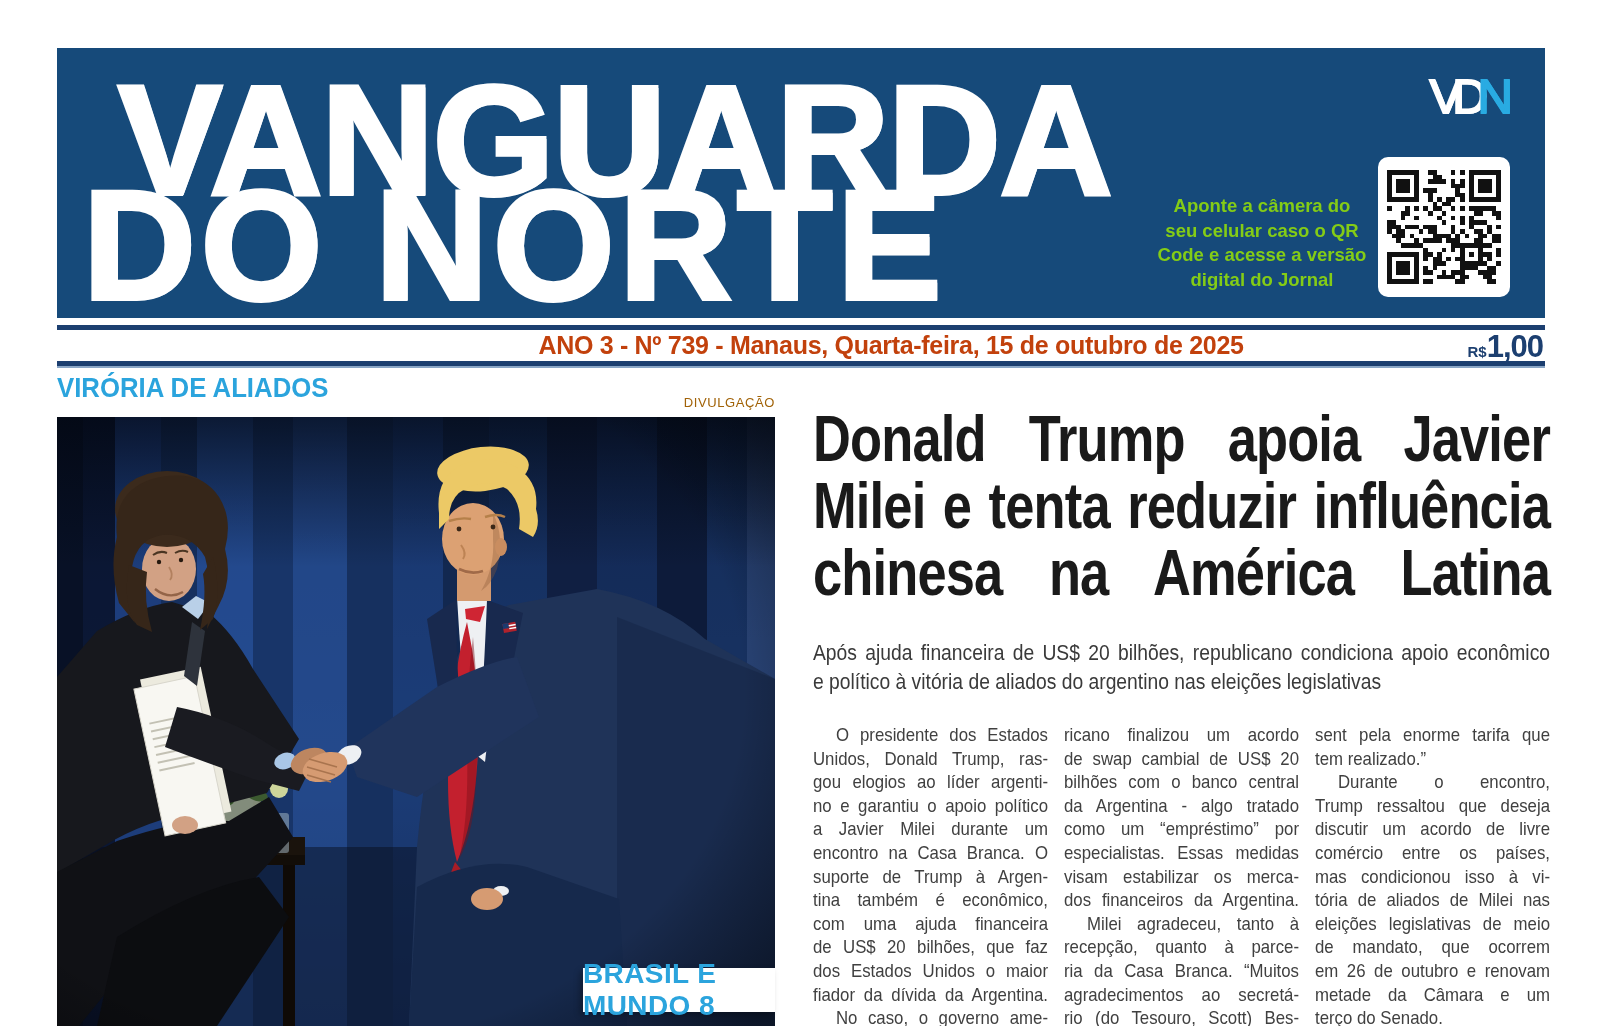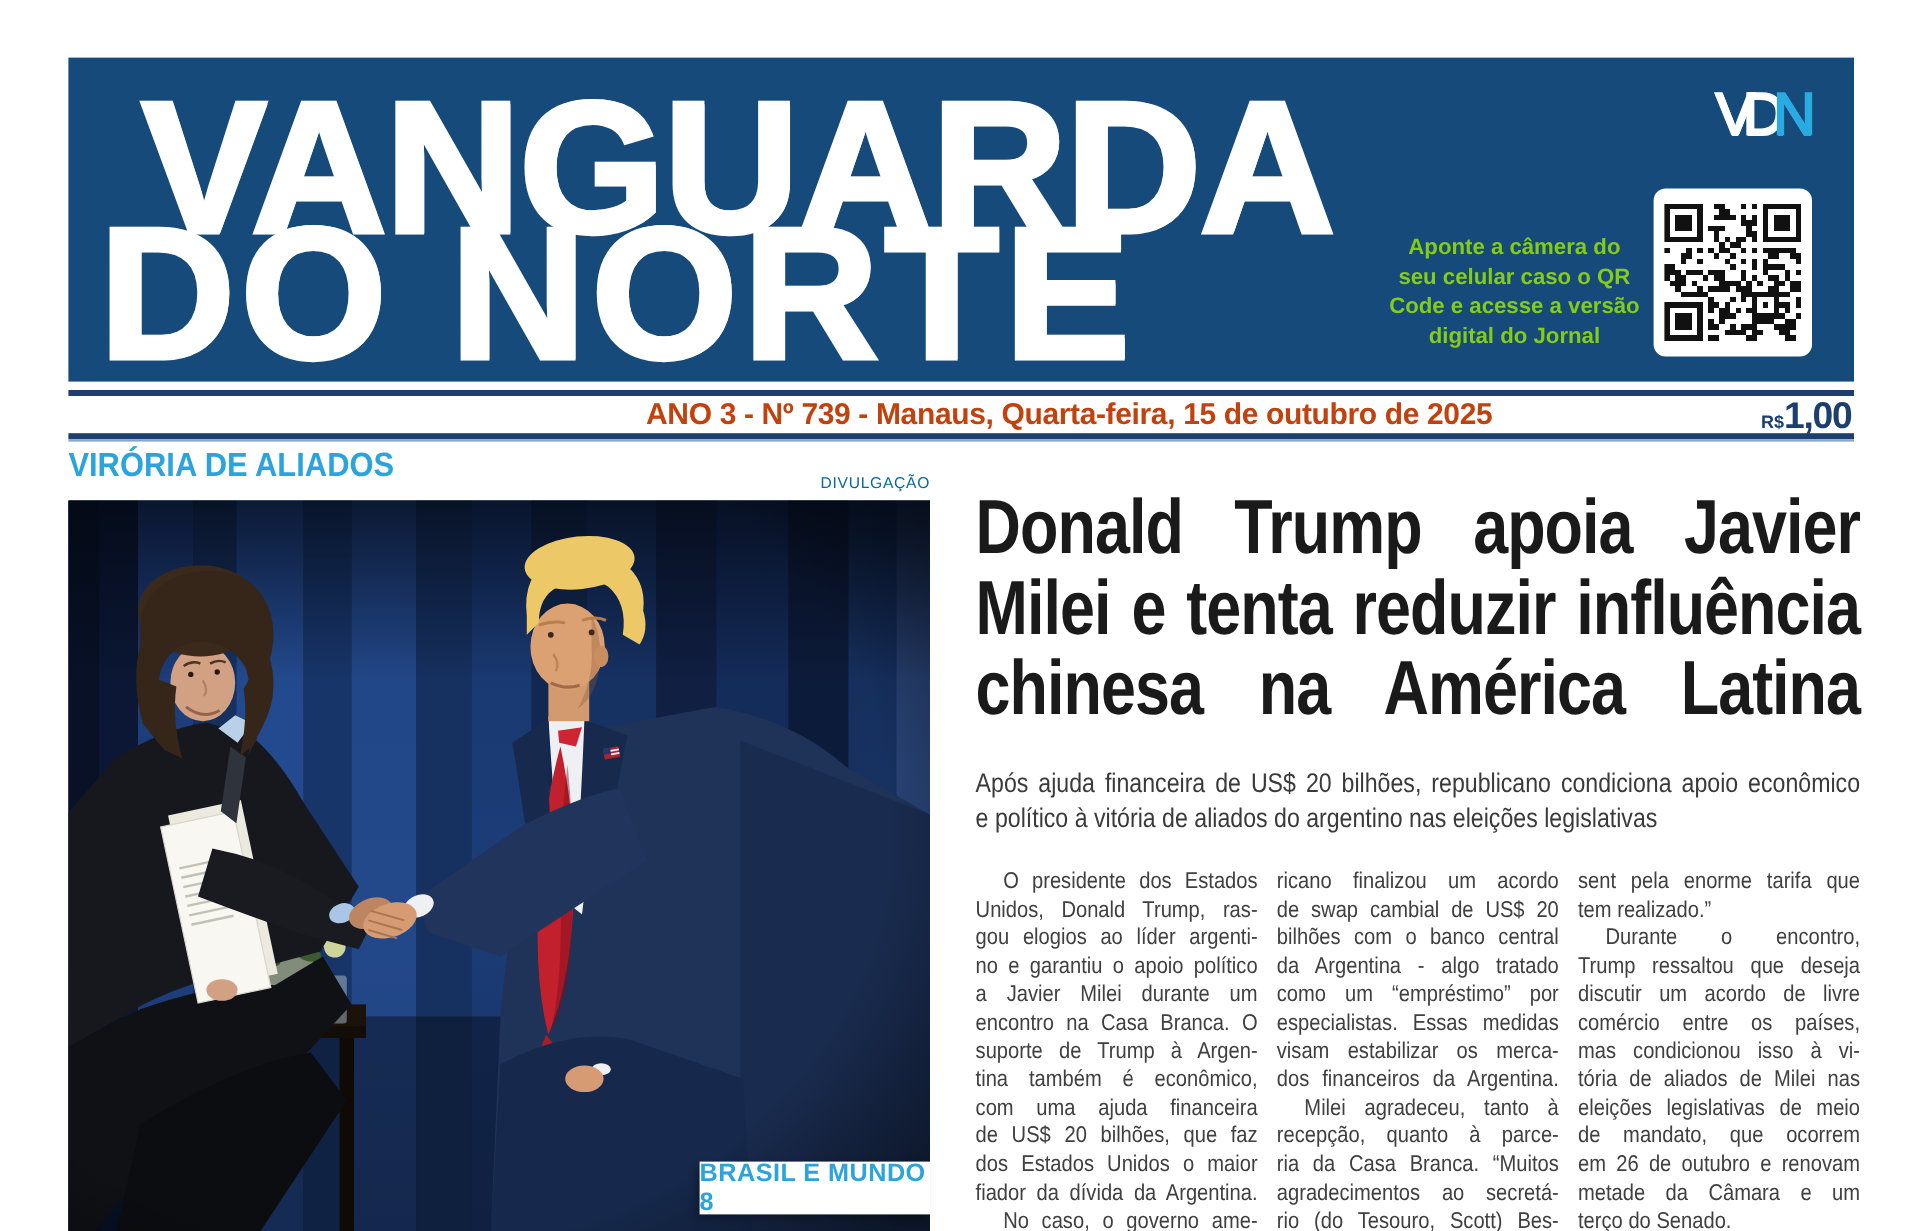--- a/index.html
+++ b/index.html
@@ -41,29 +41,29 @@
            color:#1c3f70; font-weight:bold; }
   .price .cur { font-size:15px; }
   .price .val { font-size:31px; letter-spacing:-1px; }
   .rule-b { position:absolute; left:57px; top:361px; width:1488px; height:5px; background:#1c3f70; }
   .rule-b::after { content:""; position:absolute; left:0; top:5px; width:100%; height:2px; background:#8aa6c6; }
 
   
   .kicker { position:absolute; left:57px; top:372px; color:#2ba4dd; font-weight:bold;
             font-size:28px; transform:scaleX(.92); transform-origin:0 0; white-space:nowrap; }
   .credit { position:absolute; left:57px; top:395px; width:718px; text-align:right;
-            color:#0369a1; font-size:13px; letter-spacing:.6px; }
+            color:#a16207; font-size:13px; letter-spacing:.6px; }
 
   
   .photo { position:absolute; left:57px; top:417px; width:718px; height:609px; background:#0d1a36; }
   .photo svg { display:block; width:718px; height:609px; }
   .caption-box { position:absolute; left:526px; top:551px; width:192px; height:44px;
                  background:#ffffff; display:flex; align-items:center; justify-content:center;
                  box-shadow:-3px 3px 6px rgba(0,0,0,.28); }
-  .caption-box span { color:#2ba4dd; font-weight:bold; font-size:21px; letter-spacing:.4px; }
+  .caption-box span { color:#2ba4dd; font-weight:bold; font-size:28px; letter-spacing:.4px; }
 
   
   .article { position:absolute; left:813px; top:406px; width:737px; height:620px; }
 
   .hl { position:absolute; left:0; top:0; width:737px; }
   .hlin { width:900px; transform:scaleX(.8189); transform-origin:0 0; }
   .hl .ln { height:67px; line-height:67px; font-weight:bold; font-size:64px; color:#1a1a1a;
             letter-spacing:-1px; text-align:justify; text-align-last:justify; }
 
   .subhead { position:absolute; left:0; top:232px; width:737px; }

